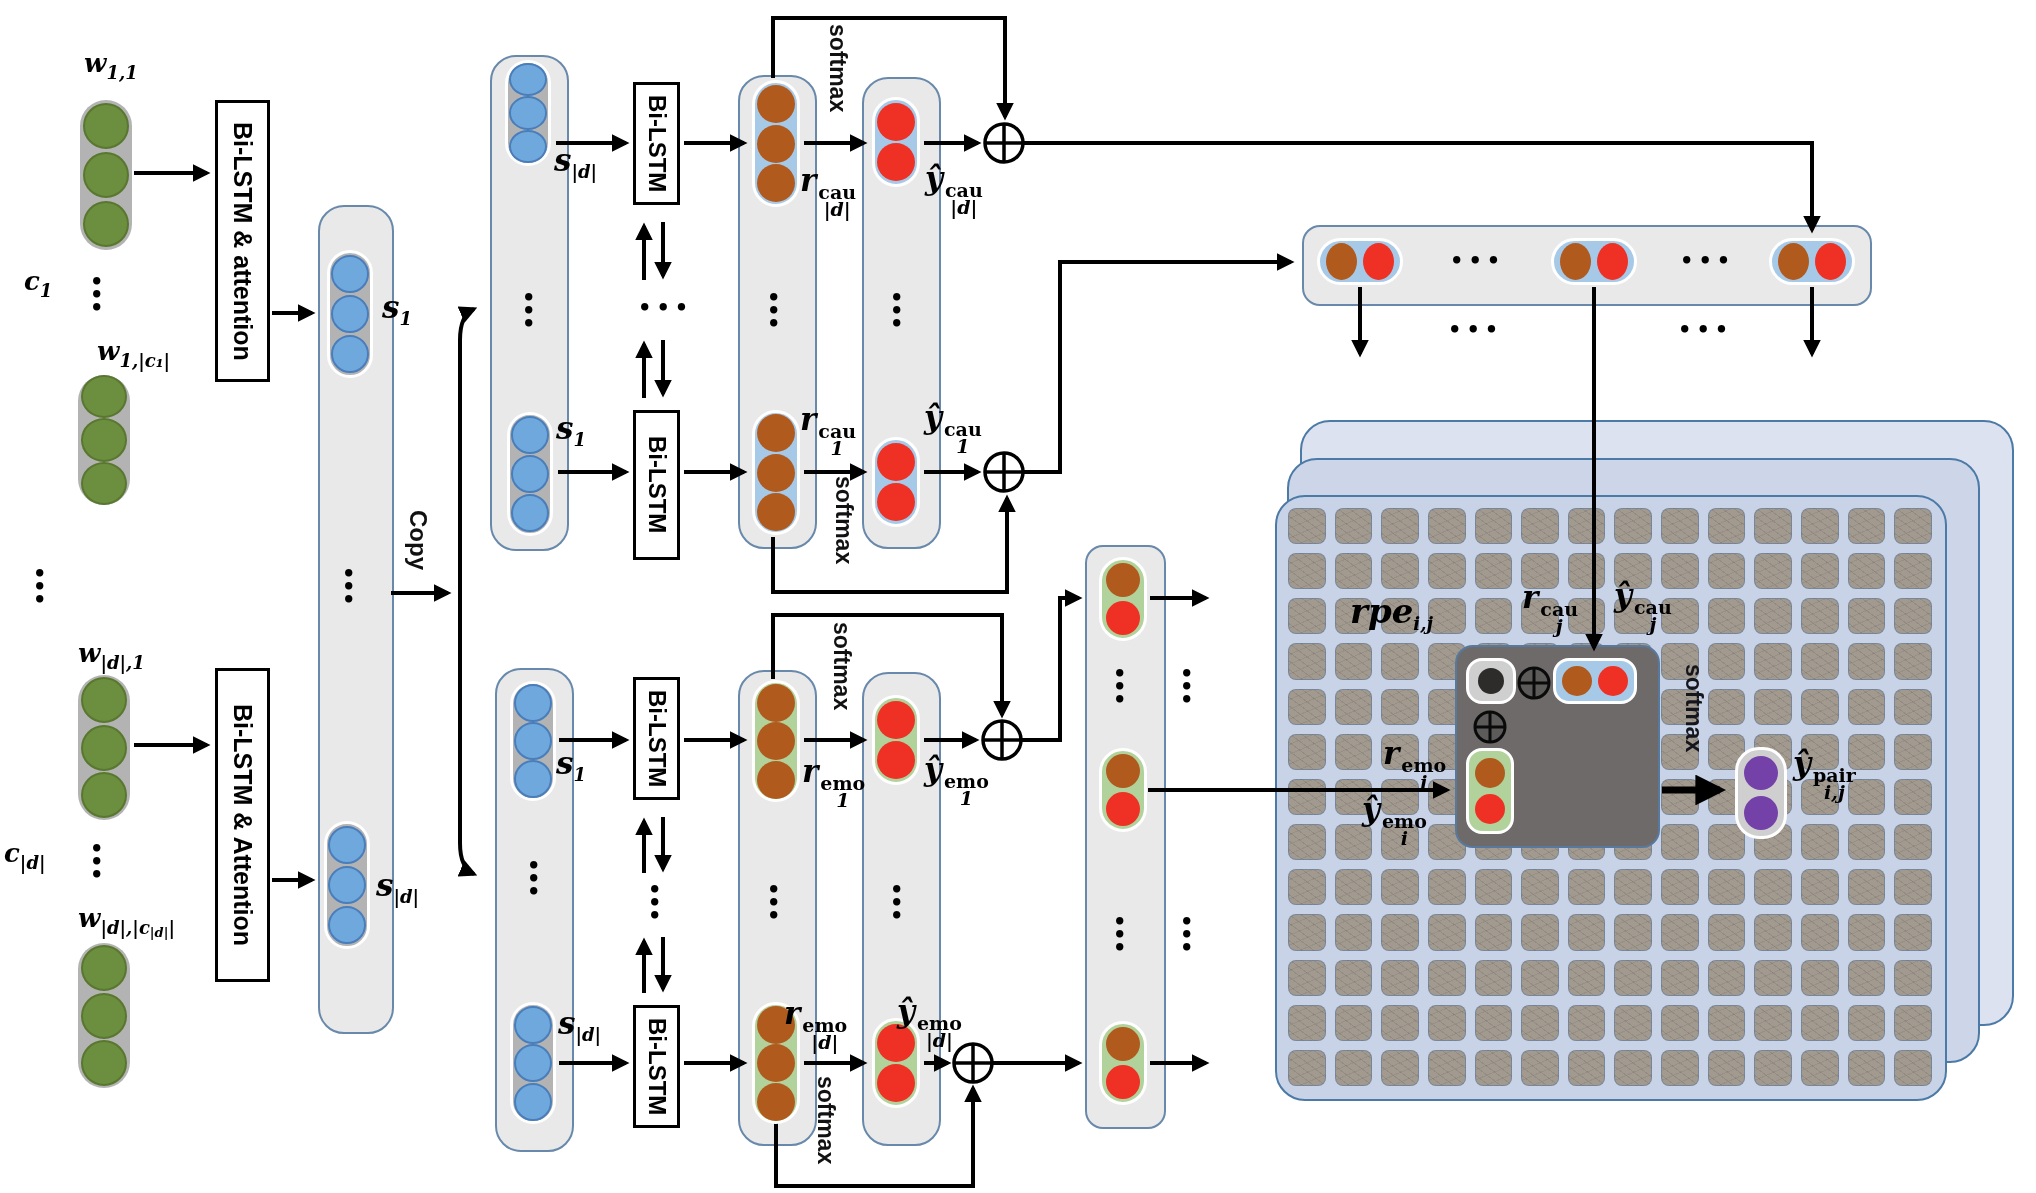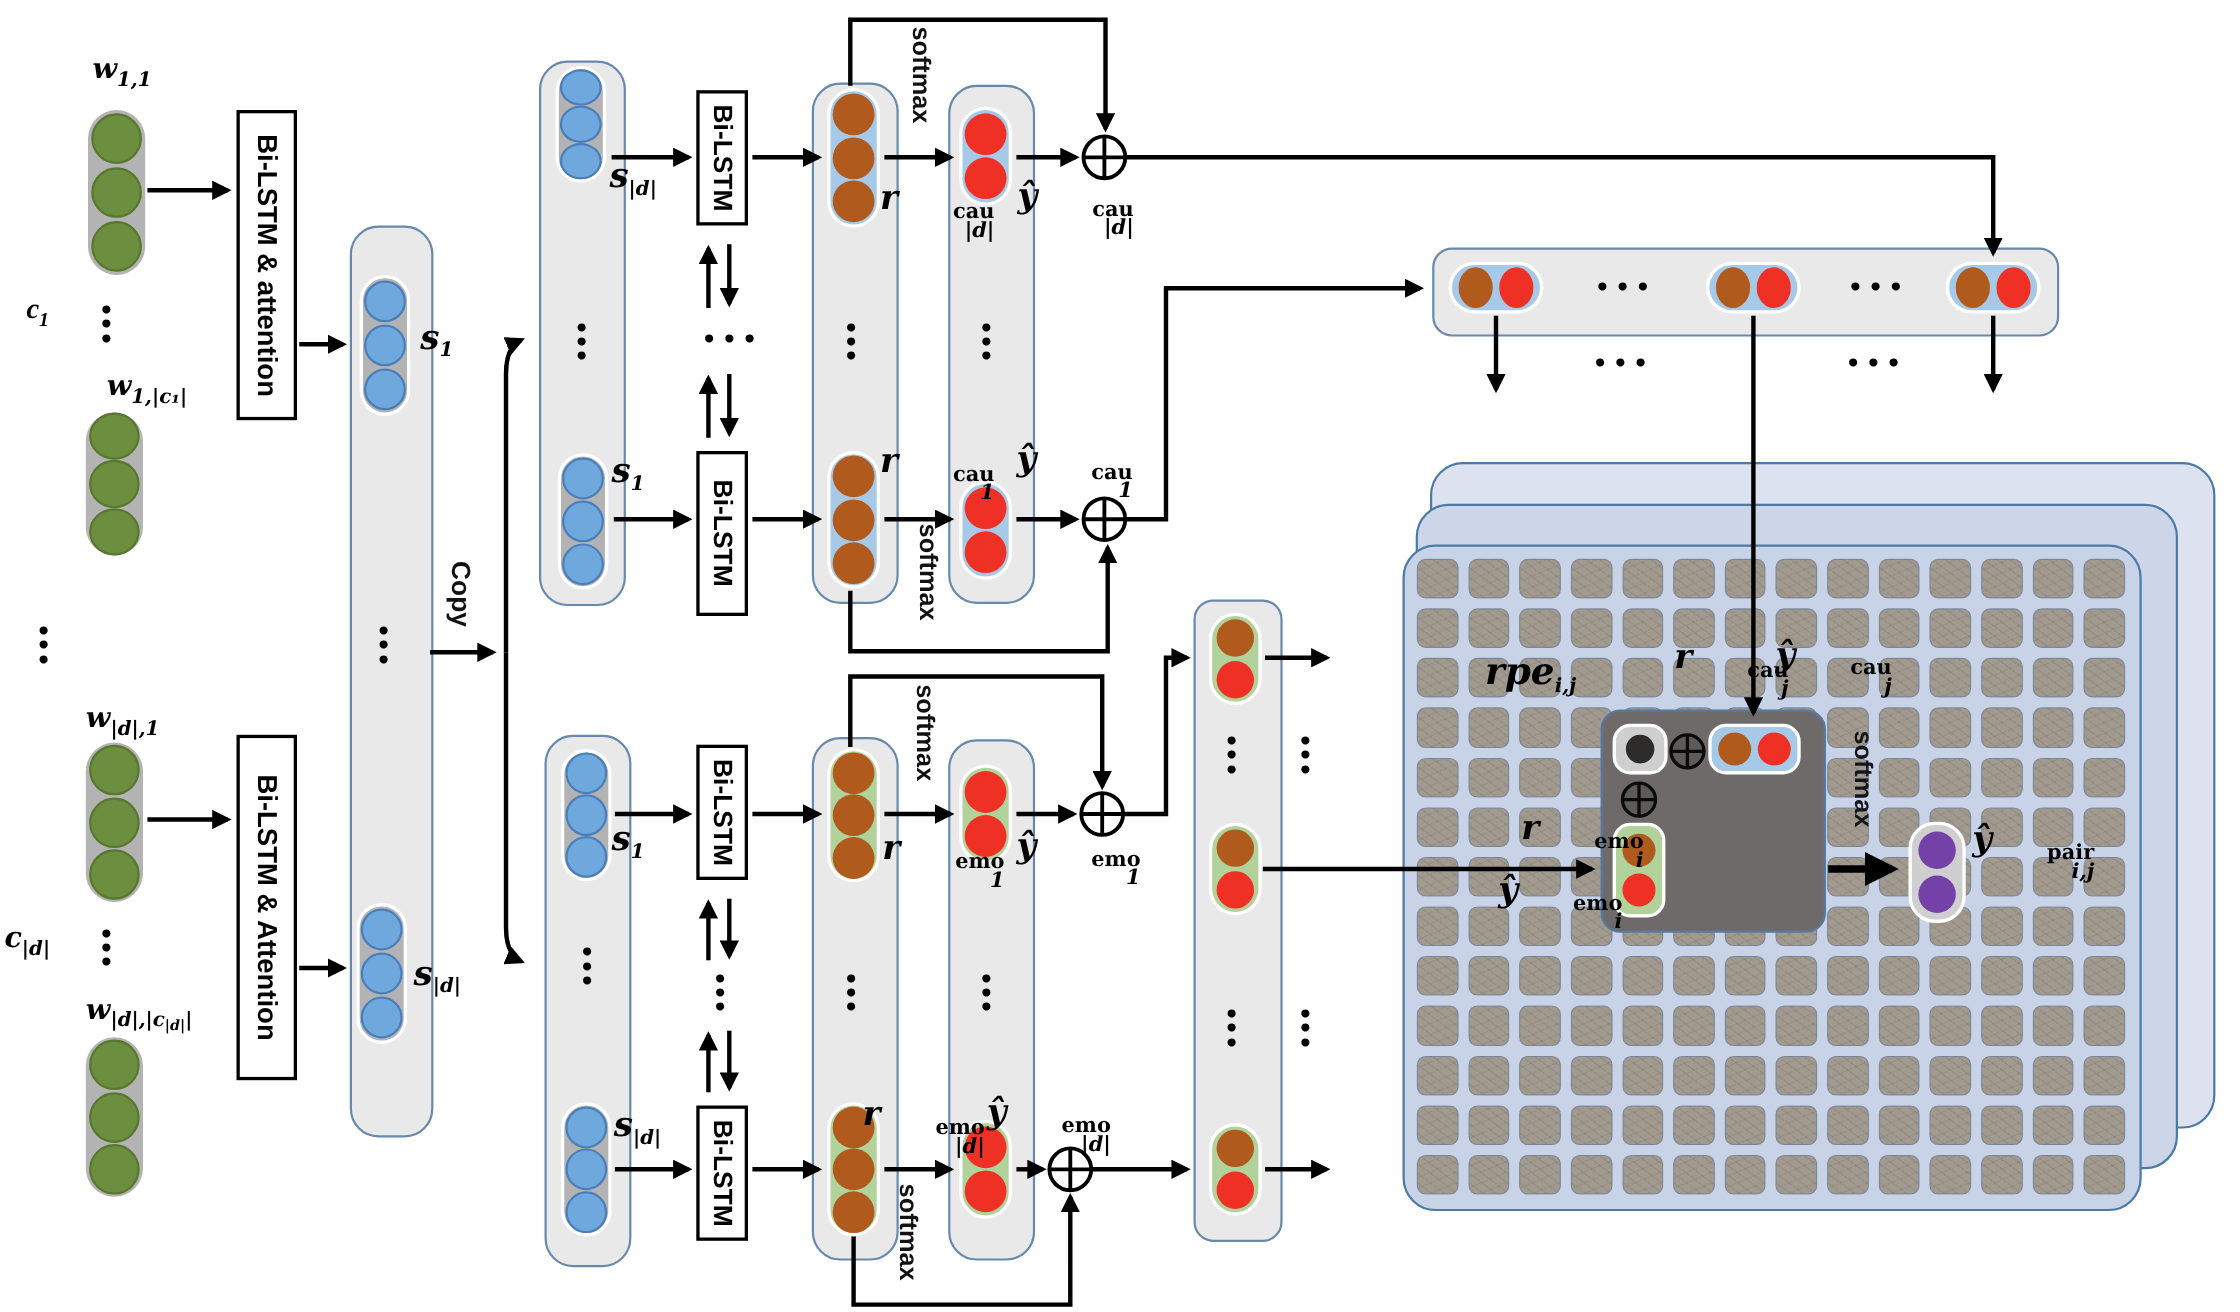--- a/index.html
+++ b/index.html
@@ -37,22 +37,22 @@
            align-items:center;justify-content:center;box-sizing:border-box;}
   .vtext{writing-mode:vertical-rl;font-weight:bold;color:#000;white-space:nowrap;
          font-family:"Liberation Sans",sans-serif;}
   .smax{position:absolute;font-weight:bold;font-size:23px;color:#111;}
   
   .math{position:absolute;font-family:"DejaVu Serif",serif;font-style:italic;
         font-weight:bold;color:#000;white-space:nowrap;line-height:1;}
   .mb{font-size:31px;}
   .mb26{font-size:26px;}
   .mb34{font-size:34px;}
-  .stk{display:inline-flex;flex-direction:column;align-items:flex-end;
-       vertical-align:-8px;margin-left:2px;padding-left:48px;}
+  .stk{display:inline-flex;flex-direction:column;align-items:center;
+       vertical-align:-8px;margin-left:2px;}
   .sp{font-size:19px;line-height:17px;font-style:normal;}
   .sb{font-size:19px;line-height:17px;font-style:italic;}
   .sbi{font-size:18px;vertical-align:-7px;}
   .sbb{font-size:13px;vertical-align:-10px;}
   
   .dots{position:absolute;font-family:"DejaVu Sans",sans-serif;font-weight:bold;
         font-size:21px;color:#000;line-height:13px;letter-spacing:5px;white-space:normal;}
   .dots.v{width:12px;word-break:break-all;letter-spacing:0;}
   
   .layer{position:absolute;border:2px solid #4b7aa6;border-radius:30px;}
@@ -530,21 +530,21 @@
   <div class="smax vtext" style="left:824px;top:24px;">softmax</div>
   <div class="smax vtext" style="left:830px;top:476px;">softmax</div>
   <div class="smax vtext" style="left:828px;top:622px;">softmax</div>
   <div class="smax vtext" style="left:812px;top:1076px;">softmax</div>
   <div class="smax vtext" style="left:1680px;top:664px;color:#15151c;">softmax</div>
   <div class="smax vtext" style="left:404px;top:510px;font-size:24px;">Copy</div>
 
   <div class="math" style="left:84px;top:50px;">
     <span class="mb26">w</span><span class="sbi">1,1</span>
   </div>
-  <div class="math" style="left:24px;top:268px;font-family:Liberation Serif, serif;">
+  <div class="math" style="left:24px;top:268px;">
     <span class="mb26">c</span><span class="sbi">1</span>
   </div>
   <div class="math" style="left:97px;top:338px;">
     <span class="mb26">w</span><span class="sbi">1,|c₁|</span>
   </div>
   <div class="math" style="left:78px;top:640px;">
     <span class="mb26">w</span><span class="sbi">|d|,1</span>
   </div>
   <div class="math" style="left:4px;top:840px;">
     <span class="mb26">c</span><span class="sbi">|d|</span>

